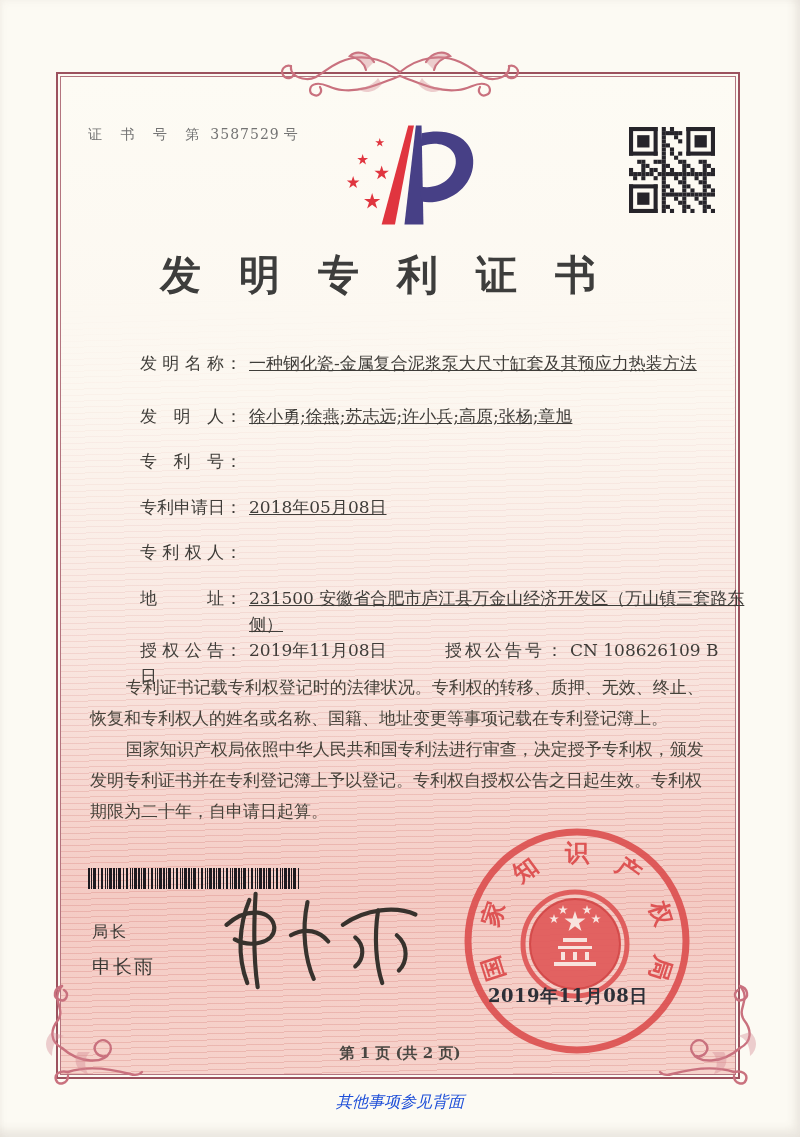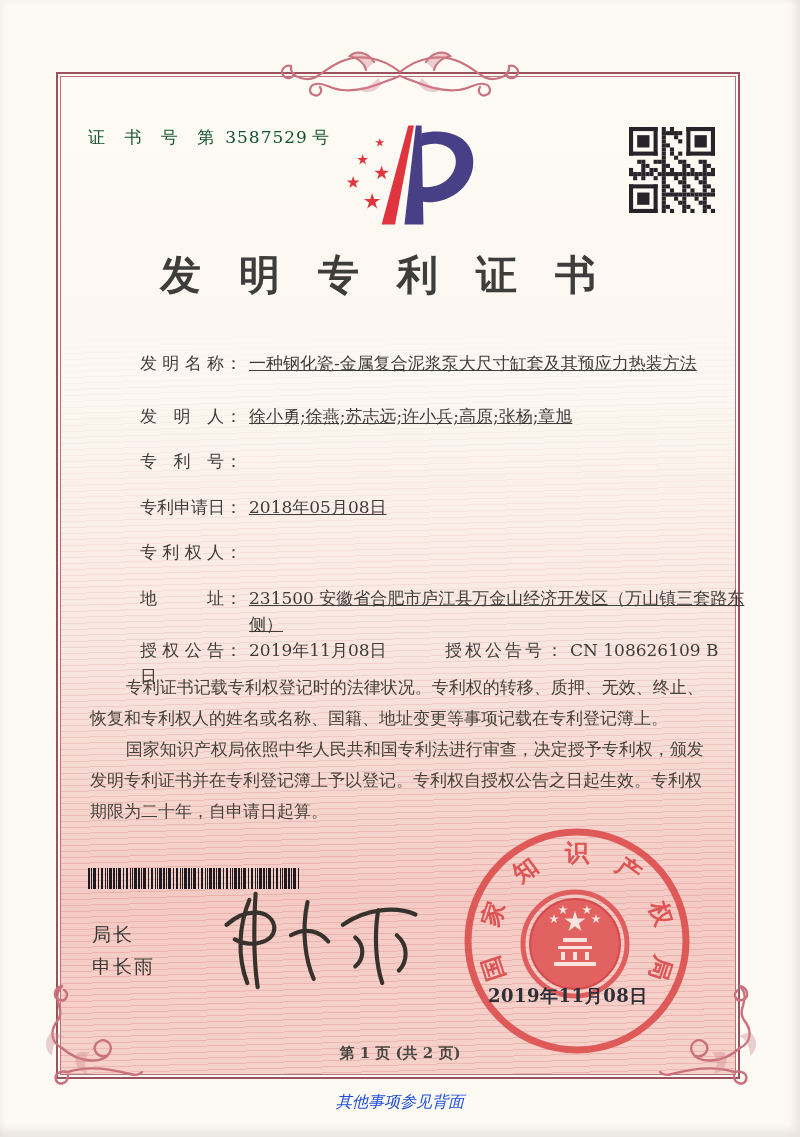--- a/index.html
+++ b/index.html
@@ -15,21 +15,21 @@
   .frame{position:absolute;left:56px;top:72px;width:680px;height:1003px;
     border:2px solid #9c525e;}
   .frame .inner-line{position:absolute;inset:2px;border:1px solid #b3747e;}
   .frame .bg{position:absolute;inset:3px;
     background:linear-gradient(180deg,#fdfbf4 0%,#fcf7f0 32%,#f9e6e0 58%,#f4cbc4 82%,#f6d2cb 100%);}
   .frame .guilloche{position:absolute;inset:3px;
     background:repeating-linear-gradient(178.5deg, rgba(210,115,110,.28) 0 1px, transparent 1px 6px);
     -webkit-mask-image:linear-gradient(180deg,transparent 22%,rgba(0,0,0,.45) 52%,#000 78%);
     mask-image:linear-gradient(180deg,transparent 22%,rgba(0,0,0,.45) 52%,#000 78%);}
   
-  .cert-no{position:absolute;left:88px;top:126px;font-size:17px;color:#14532d;z-index:5;}
+  .cert-no{position:absolute;left:88px;top:126px;font-size:14px;color:#737373;z-index:5;}
   .cert-no .sp{letter-spacing:7px;}
   .cert-no .num{letter-spacing:1px;margin-left:4px;}
   .cert-no .suf{margin-left:4px;}
   .logo{position:absolute;left:338px;top:118px;width:150px;height:114px;z-index:5;}
   .qr{position:absolute;left:629px;top:127px;width:86px;height:86px;z-index:5;}
   .title{position:absolute;left:0;top:248px;width:756px;text-align:center;
     font-size:41px;font-weight:700;color:#3d3d3c;letter-spacing:38px;padding-left:38px;
     box-sizing:border-box;z-index:5;}
   
   .field-row{position:absolute;left:92px;display:flex;font-size:17px;color:#3f3d39;
@@ -40,21 +40,21 @@
   .grant-row{position:absolute;left:92px;top:637px;display:flex;font-size:17px;
     line-height:26px;color:#3f3d39;z-index:5;}
   .grant-row .v1{width:196px;}
   .grant-row .l2{letter-spacing:3px;}
   
   .body-text{position:absolute;left:90px;top:672px;width:628px;z-index:5;
     font-size:17px;line-height:31px;color:#46423a;}
   .body-text p{margin:0;text-indent:2.1em;}
   
   .barcode{position:absolute;left:88px;top:868px;width:214px;height:21px;z-index:5;}
-  .commissioner-role{position:absolute;left:92px;top:922px;font-size:19px;color:#3a3834;z-index:6;
+  .commissioner-role{position:absolute;left:92px;top:922px;font-size:16px;color:#3a3834;z-index:6;
     font-family:"DejaVu Sans","Liberation Sans",sans-serif;letter-spacing:2px;}
   .commissioner-name{position:absolute;left:92px;top:954px;font-size:19px;color:#3a3834;z-index:6;
     font-family:"DejaVu Sans","Liberation Sans",sans-serif;letter-spacing:2px;}
   .signature{position:absolute;left:212px;top:886px;width:218px;height:112px;z-index:6;}
   .seal{position:absolute;left:462px;top:826px;width:230px;height:230px;z-index:6;}
   .seal svg{position:absolute;inset:0;}
   .seal .arc-char{position:absolute;left:50%;top:50%;font-size:24px;font-weight:700;
     color:rgba(219,74,74,.92);transform-origin:center;}
   .seal-date{position:absolute;left:488px;top:984px;font-size:18px;font-weight:600;
     color:#2d3038;letter-spacing:.5px;z-index:7;}

